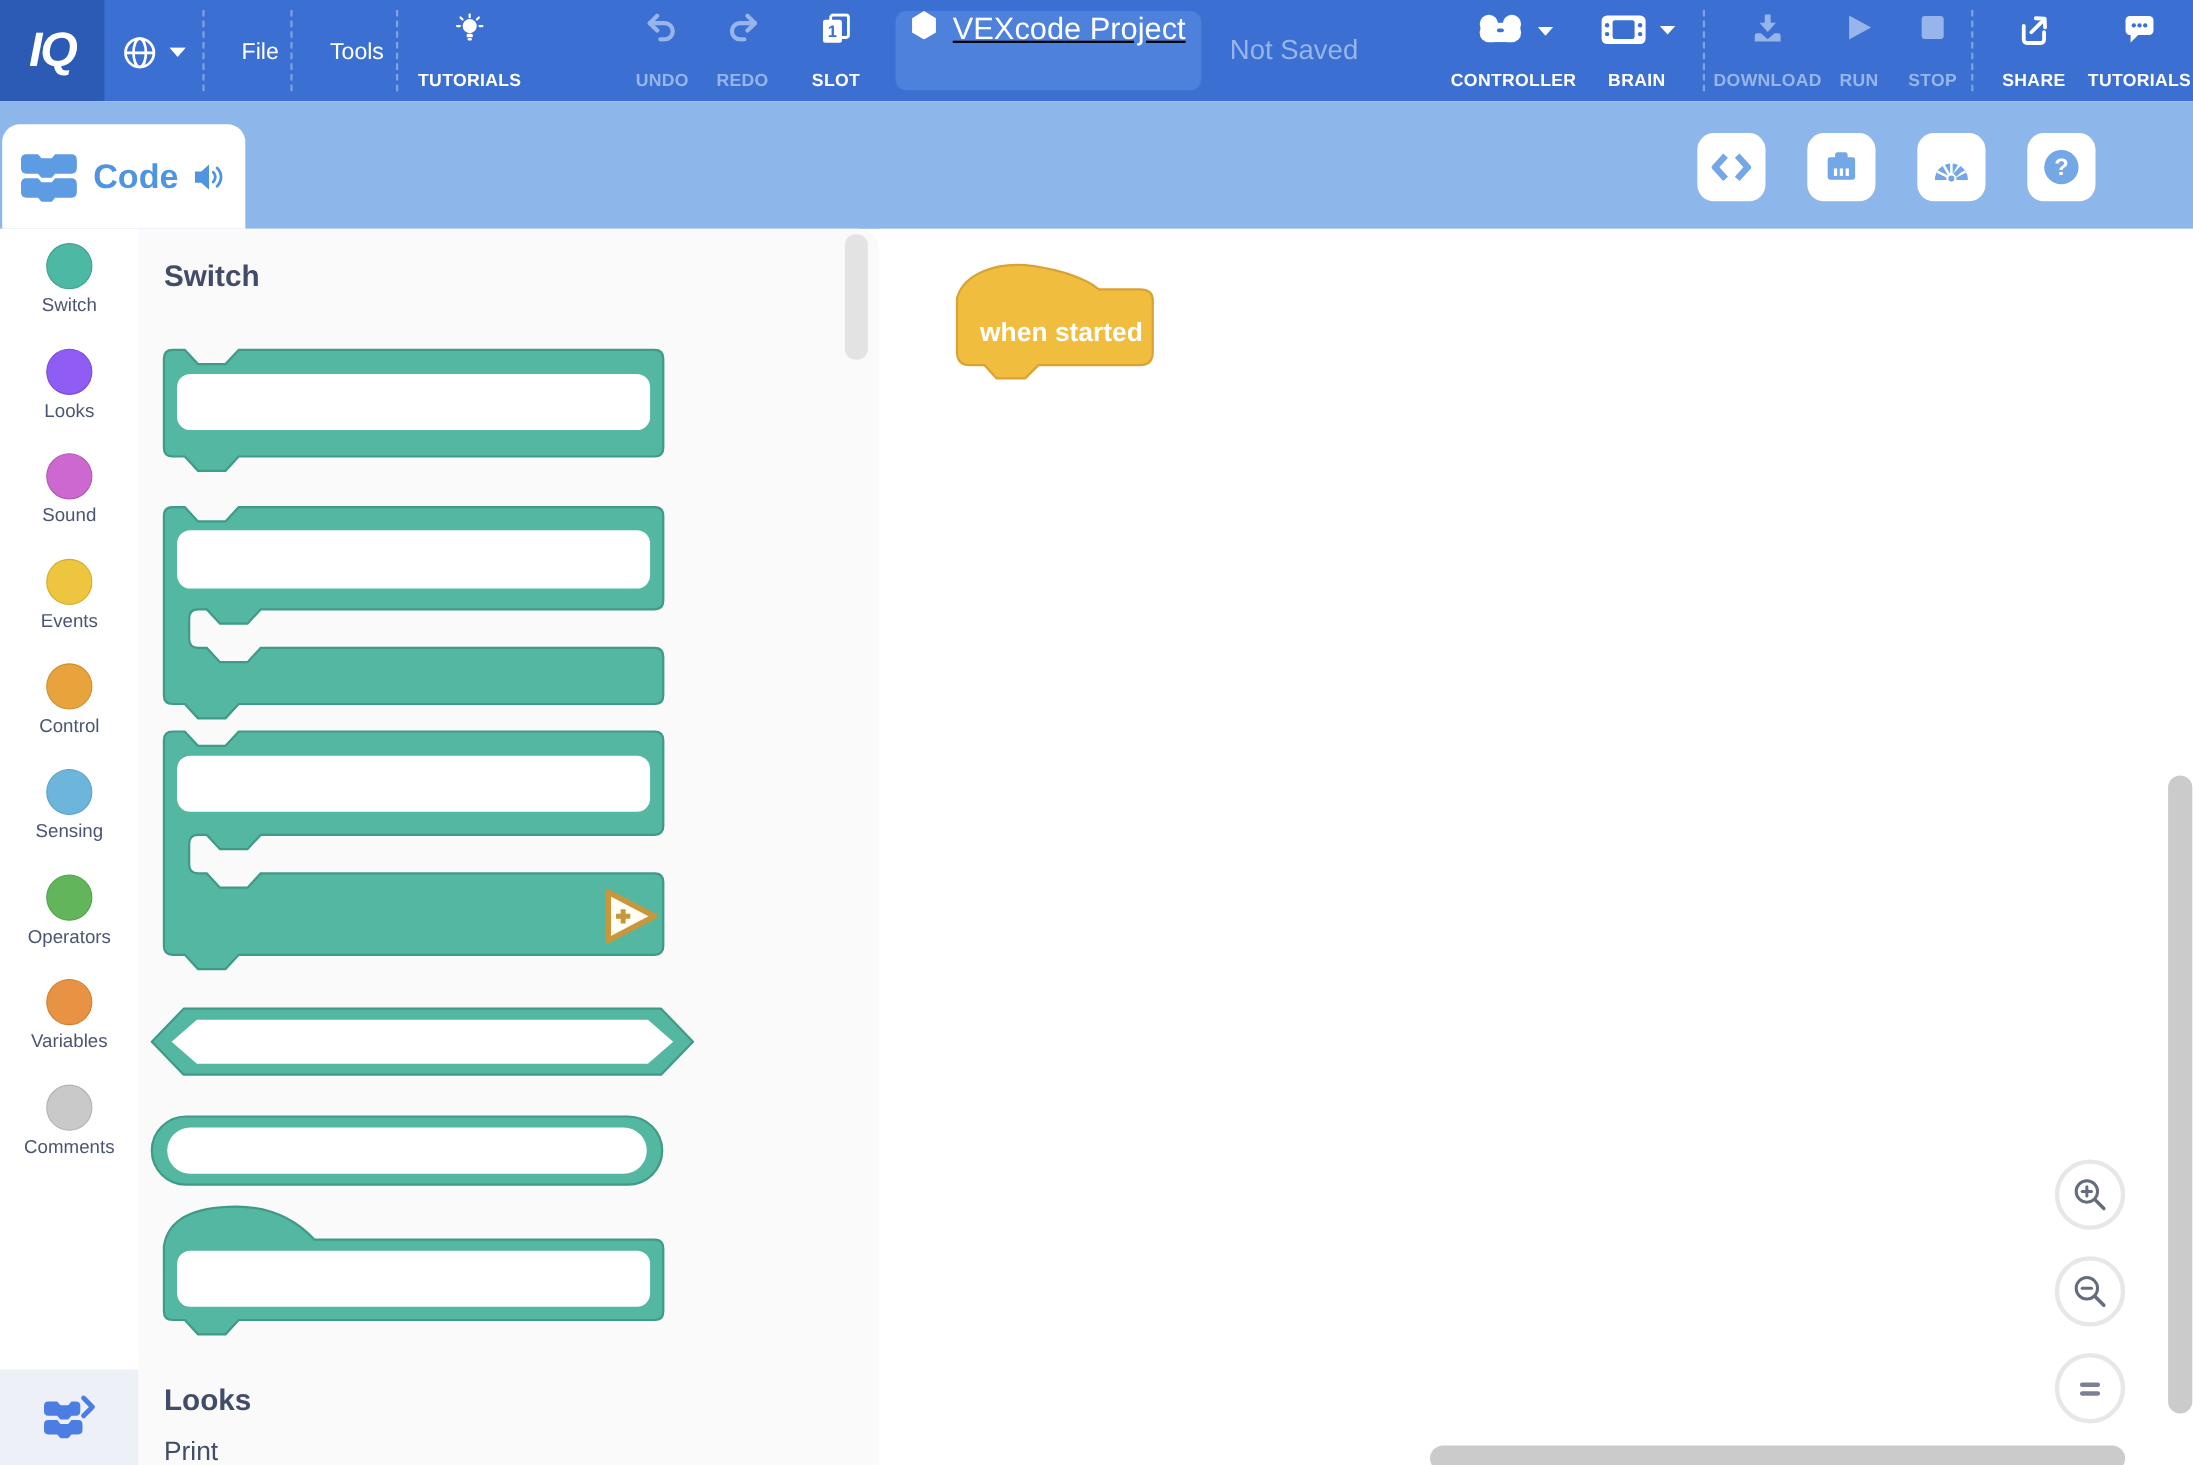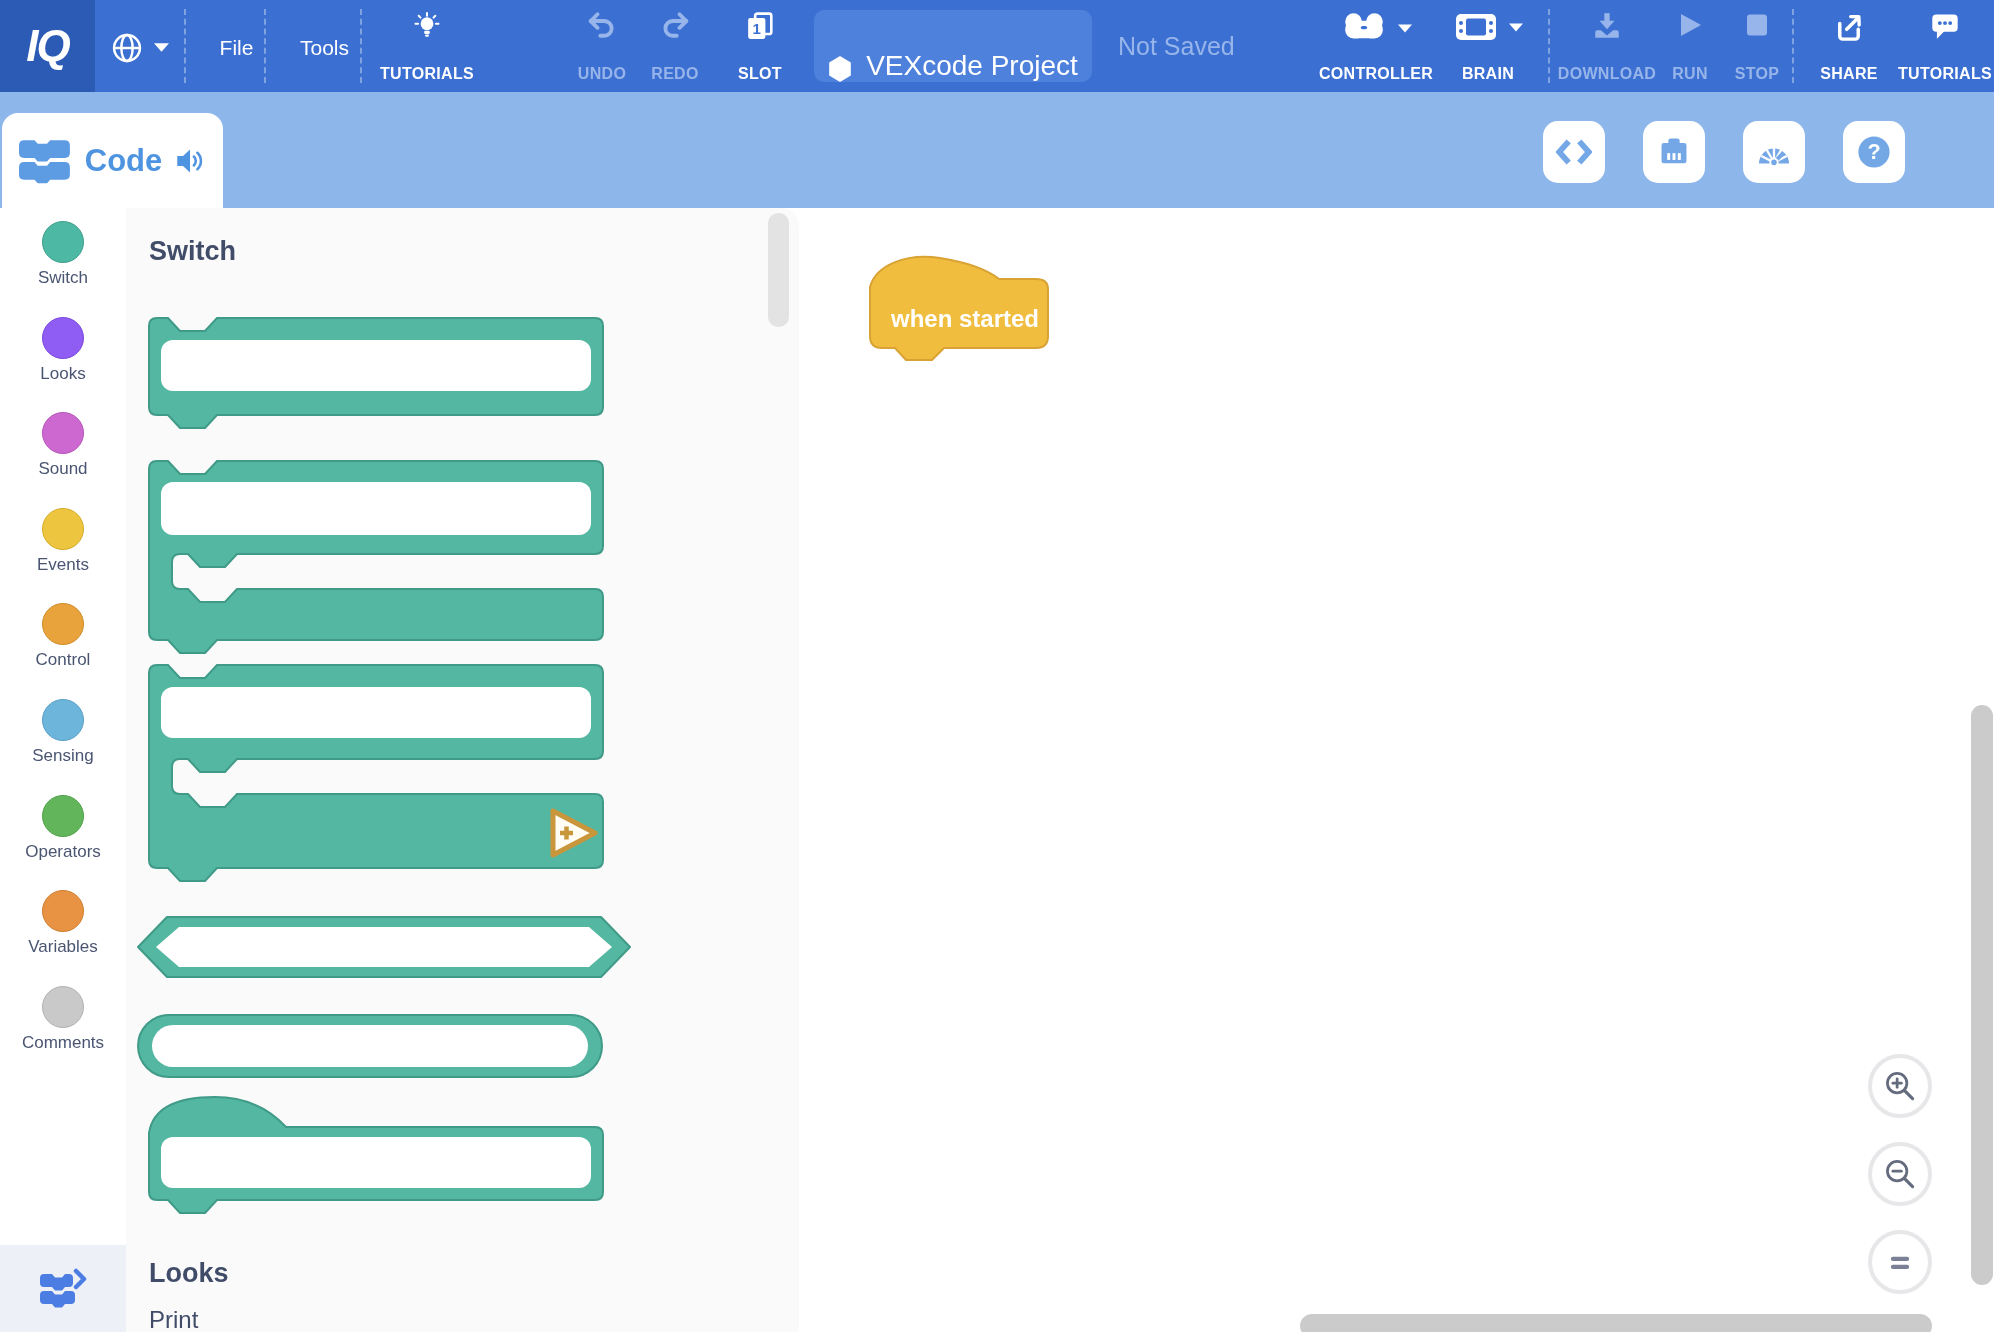--- a/index.html
+++ b/index.html
@@ -13,21 +13,21 @@
   .logo-text{color:#fff;font-size:44px;font-weight:bold;font-style:italic;letter-spacing:-2px;}
   .tb{position:absolute;top:0;height:92px;display:flex;flex-direction:column;align-items:center;
       justify-content:space-between;padding:12px 0 9px;box-sizing:border-box;color:#fff;cursor:pointer;}
   .tb .lbl{font-size:16px;font-weight:bold;letter-spacing:.3px;white-space:nowrap;}
   .tb.center{justify-content:center;}
   .menu-txt{font-size:21px;color:#fff;margin-left:23px;}
   .muted, .muted .lbl{color:var(--muted,#97B5EA);}
   .ic-row{display:flex;align-items:center;gap:11px;}
   .vdash{position:absolute;top:9px;height:74px;border-left:2px dashed rgba(255,255,255,.35);}
   .project-btn{position:absolute;left:814px;top:10px;width:278px;height:72px;border-radius:10px;
-      background:#4D81DC;display:flex;align-items:flex-end;justify-content:center;gap:14px;cursor:pointer;}
+      background:#4D81DC;display:flex;align-items:flex-start;justify-content:center;gap:14px;cursor:pointer;text-decoration:underline;}
   .project-name{color:#fff;font-size:28px;}
   .save-status{position:absolute;left:1118px;top:0;height:92px;display:flex;align-items:center;
       font-size:25px;color:var(--muted,#97B5EA);}
 
   
   .subbar{position:absolute;left:0;top:92px;width:100%;height:116px;background:var(--subbar,#8DB6EA);}
   .code-tab{position:absolute;left:2px;top:21px;width:221px;height:95px;background:#fff;
       border-radius:16px 16px 0 0;display:flex;align-items:center;justify-content:center;gap:12px;cursor:pointer;}
   .code-label{font-size:31px;font-weight:600;color:var(--tab_blue,#4E94E0);}
   .sq{position:absolute;top:29px;width:62px;height:62px;background:#fff;border-radius:15px;
@@ -46,21 +46,21 @@
   .flyout{position:absolute;left:126px;top:0;width:673px;height:100%;background:var(--flyout_bg,#FAFAFA);
       border-radius:0 18px 0 0;}
   .fly-h{position:absolute;left:23px;font-size:27px;font-weight:bold;color:var(--header_text,#414C69);}
   .fly-sub{position:absolute;left:23px;font-size:24px;color:var(--header_text,#414C69);}
   .blk{position:absolute;cursor:grab;}
   .blk svg{overflow:visible;display:block;}
   .fly-scroll{position:absolute;left:642px;top:5px;width:21px;height:114px;border-radius:10px;
       background:var(--flyout_scrollbar,#E3E3E3);cursor:pointer;}
 
   .canvas{position:absolute;left:799px;top:0;width:1195px;height:100%;background:#fff;}
-  .hat-block{position:absolute;left:71px;top:48px;width:180px;height:106px;cursor:grab;text-decoration:underline;}
+  .hat-block{position:absolute;left:71px;top:32px;width:180px;height:106px;cursor:grab;text-decoration:underline;}
   .hat-label{position:absolute;left:20px;top:49px;width:150px;text-align:center;color:#fff;
       font-size:24px;font-weight:bold;white-space:nowrap;}
   .zoom-btn{position:absolute;left:1069px;width:64px;height:64px;border-radius:50%;background:#fff;
       border:4px solid #E7E7EA;box-sizing:border-box;display:flex;align-items:center;justify-content:center;cursor:pointer;}
   .v-scroll{position:absolute;left:1172px;top:497px;width:22px;height:580px;border-radius:11px;
       background:var(--scrollbar,#CBCBCB);cursor:pointer;}
   .h-scroll{position:absolute;left:501px;top:1106px;width:632px;height:24px;border-radius:12px;
       background:var(--scrollbar,#CBCBCB);cursor:pointer;}
 </style>
 </head>

